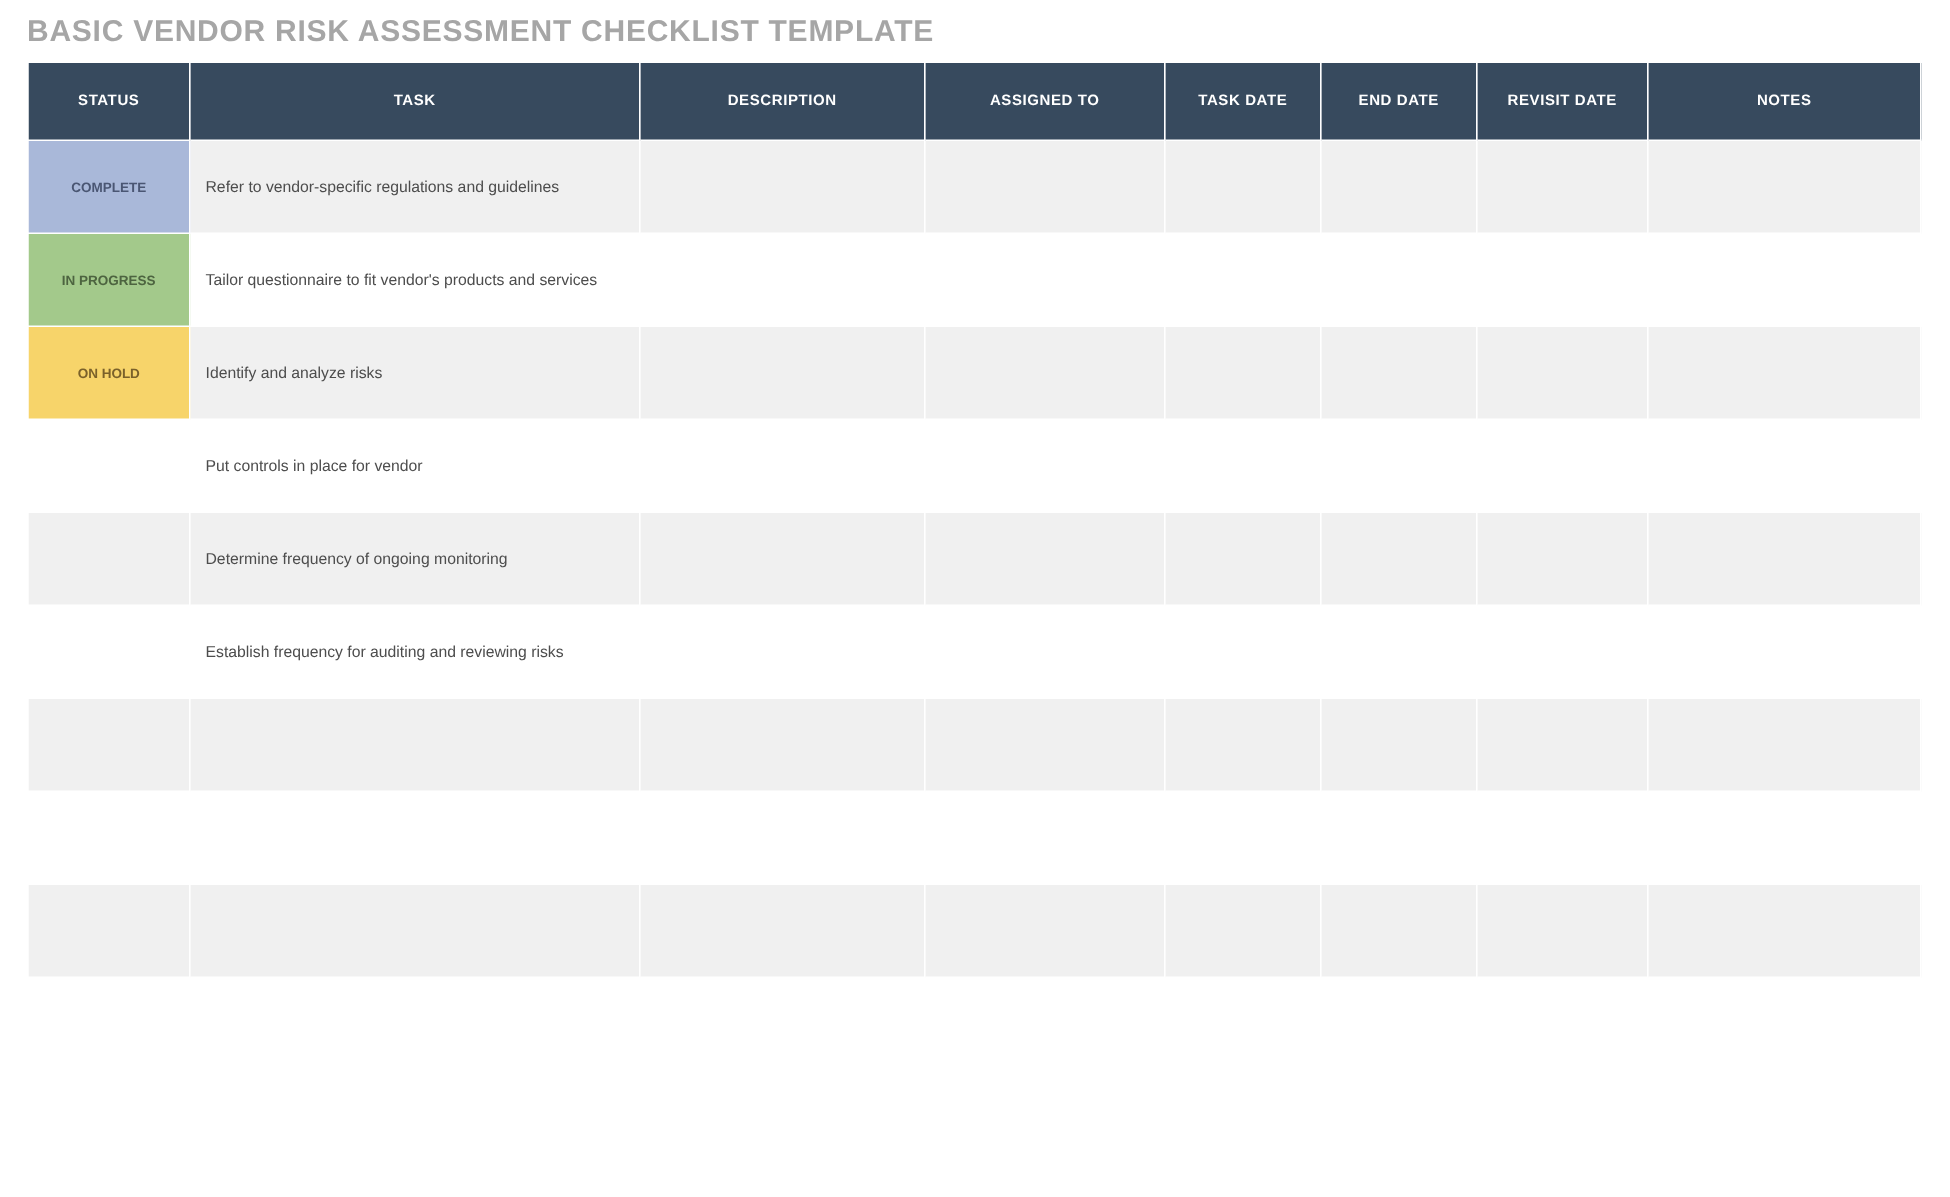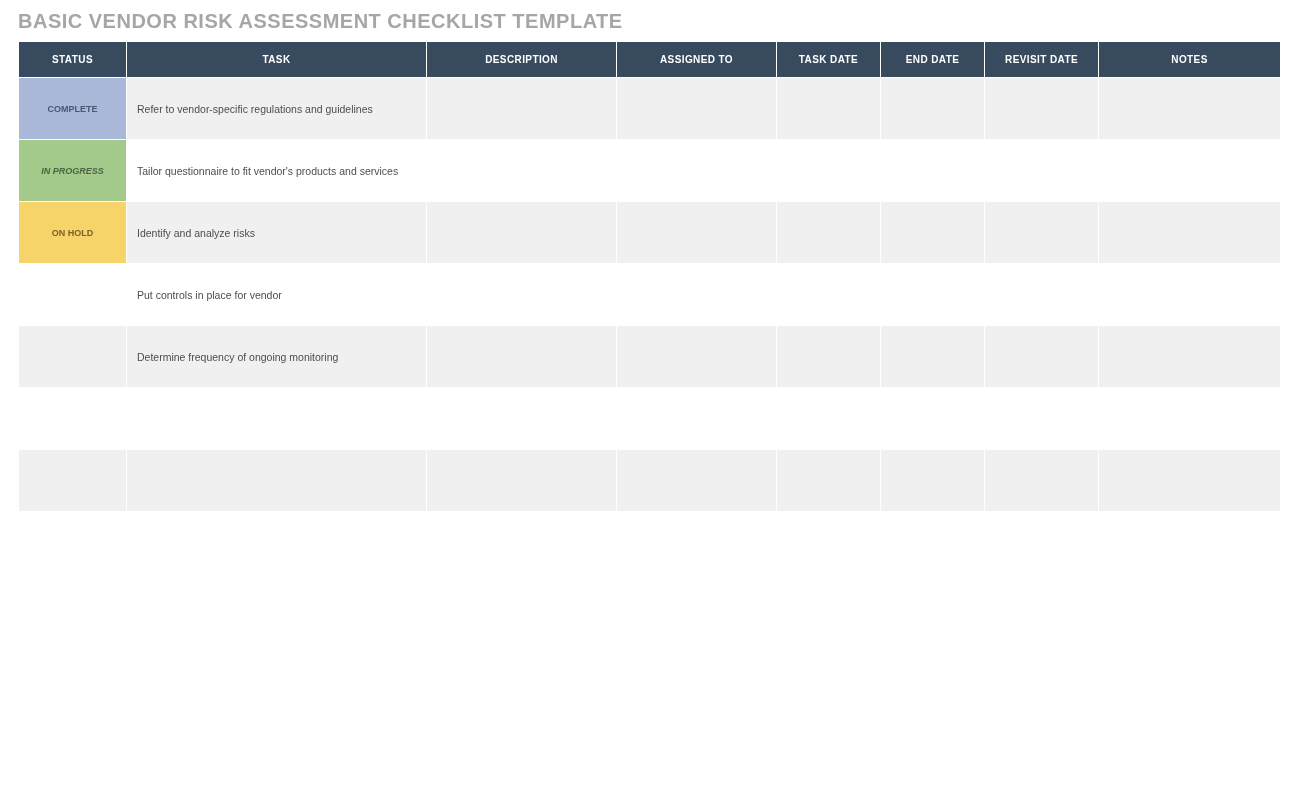--- a/index.html
+++ b/index.html
@@ -31,41 +31,41 @@
     col.c-notes { width: 182px; }
     thead th {
       background: #374a5e;
       color: #ffffff;
       font-size: 10px;
       font-weight: 700;
       letter-spacing: 0.4px;
       padding: 10px 4px;
       border: 1px solid #ffffff;
       text-align: center;
-      height: 36px;
+      height: 52px;
     }
     tbody td {
       border: 1px solid #ffffff;
       height: 62px;
       vertical-align: middle;
       font-size: 10.5px;
       color: #4d4d4d;
       padding: 4px 10px;
     }
     tbody tr:nth-child(odd) td { background: #f0f0f0; }
     tbody tr:nth-child(even) td { background: #ffffff; }
     td.status-cell {
       text-align: center;
       font-size: 9px;
       font-weight: 600;
       padding: 4px;
       margin-top: 28px;
     }
     .status-complete    { background: #a9b8d9 !important; color: #4a5673; }
-    .status-in-progress { background: #a3c98b !important; color: #4d6440; font-style: italic; }
+    .status-in-progress { background: #a3c98b !important; color: #4d6440; }
     .status-on-hold     { background: #f7d46a !important; color: #7a612a; }
     .status-not-started { background: #ea1b0f !important; color: #ffffff; }
     .status-revisit-due { background: #808080 !important; color: #ffffff; }
     .wrap { position: relative; width: 1300px; }
   </style>
 </head>
 <body>
 
 <div class="wrap">
   <h1 class="page-title">BASIC VENDOR RISK ASSESSMENT CHECKLIST TEMPLATE</h1>
@@ -139,20 +139,30 @@
           <td>Determine frequency of ongoing monitoring</td>
           <td></td>
           <td></td>
           <td></td>
           <td></td>
           <td></td>
           <td></td>
         </tr>
         <tr>
           <td class="status-cell"></td>
+          <td>Establish frequency for auditing and reviewing risks</td>
+          <td></td>
+          <td></td>
+          <td></td>
+          <td></td>
+          <td></td>
+          <td></td>
+        </tr>
+        <tr>
+          <td class="status-cell"></td>
           <td></td>
           <td></td>
           <td></td>
           <td></td>
           <td></td>
           <td></td>
           <td></td>
         </tr>
         <tr>
           <td class="status-cell"></td>

